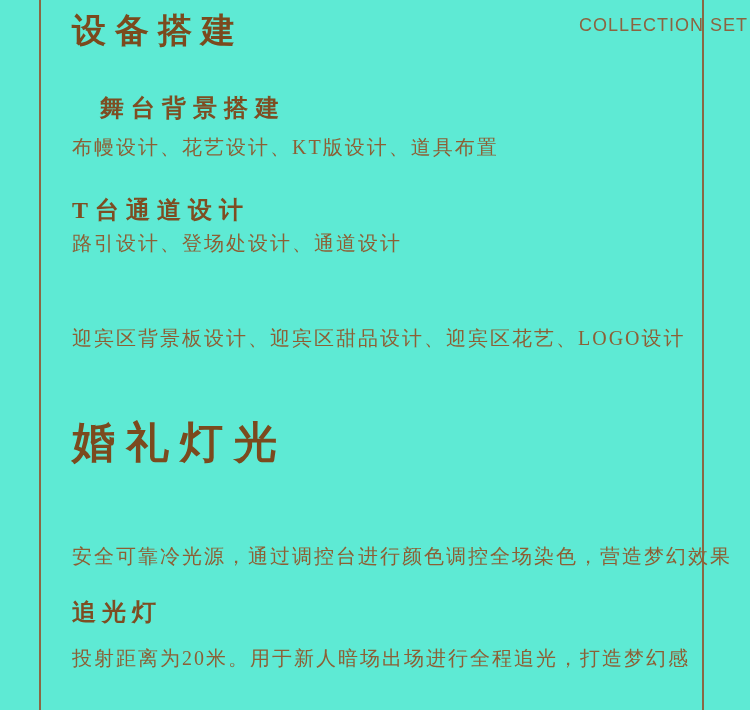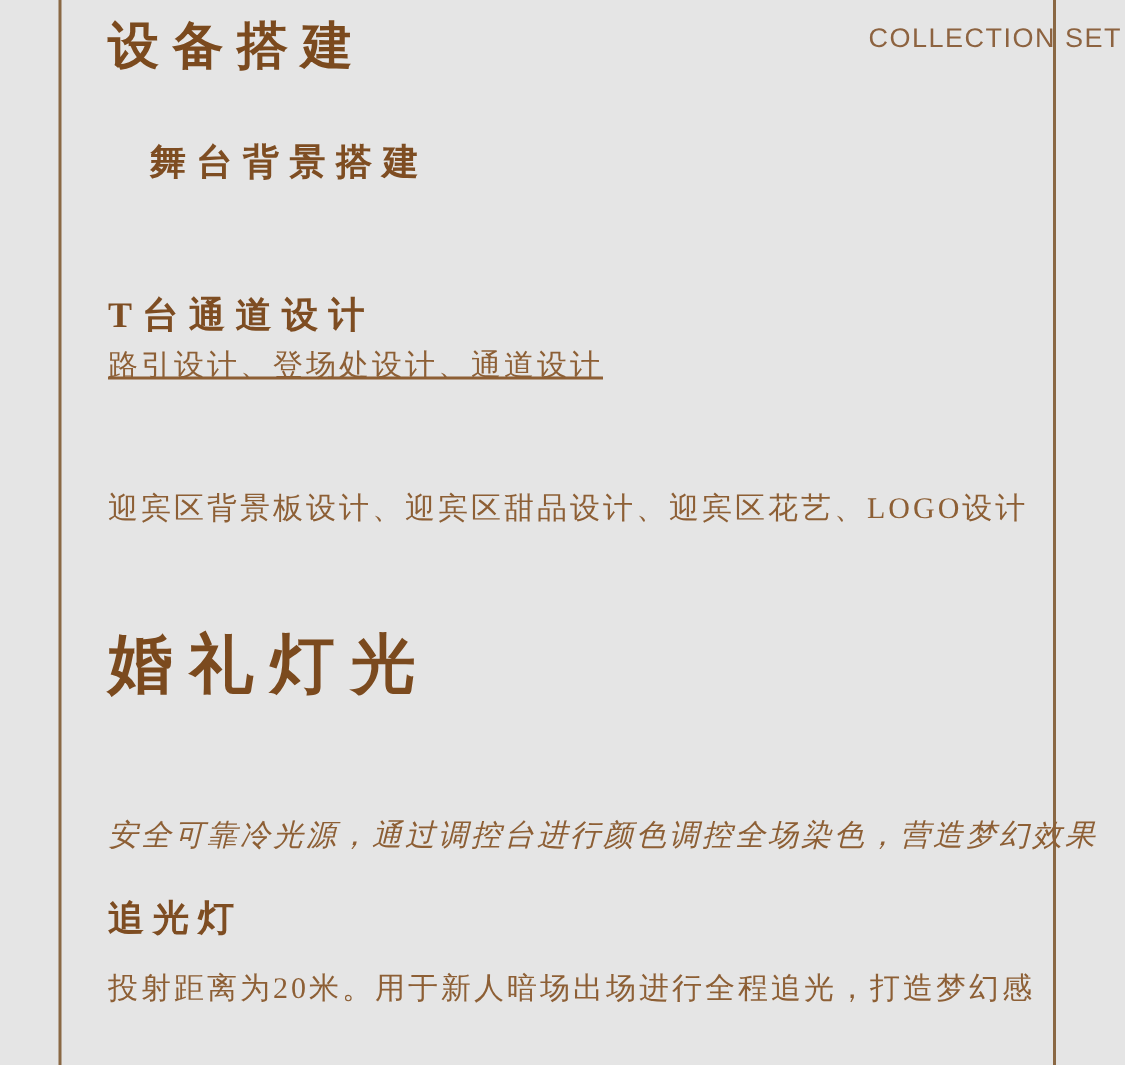--- a/index.html
+++ b/index.html
@@ -4,21 +4,21 @@
 <style>
   html, body {
     margin: 0;
     padding: 0;
     background: #ffffff;
   }
   .page {
     position: relative;
     width: 750px;
     height: 710px;
-    background: #e5e5e5;
+    background: #5eead4;
     overflow: hidden;
     font-family: "Liberation Serif", "DejaVu Serif", serif;
   }
   .vline {
     position: absolute;
     top: 0;
     width: 2px;
     height: 710px;
     background: #8a6844;
   }
@@ -73,40 +73,41 @@
     font-size: 43px;
     font-weight: bold;
     letter-spacing: 11px;
     color: #7b4a1e;
     white-space: nowrap;
   }
 
   .h-stage   { top: 92px; margin-left: 28px;  }
   .d-stage   { top: 134px; }
   .h-runway  { top: 194px; }
-  .d-runway  { top: 230px; text-decoration: underline; }
+  .d-runway  { top: 230px; }
   .h-welcome { top: 290px; }
   .d-welcome { top: 325px; }
   .h-led     { top: 503px; letter-spacing: 3px; }
-  .d-led     { top: 543px; font-style: italic; }
+  .d-led     { top: 543px; }
   .h-spot    { top: 596px; letter-spacing: 6px; }
   .d-spot    { top: 645px; }
 </style>
 </head>
 <body>
 
 <div class="page">
 
   <div class="vline vline-left"></div>
   <div class="vline vline-right"></div>
 
   <div class="page-title-cn">设备搭建</div>
   <div class="page-title-en">COLLECTION SET</div>
 
   <div class="sec-heading h-stage">舞台背景搭建</div>
+  <div class="sec-detail d-stage">布幔设计、花艺设计、KT版设计、道具布置</div>
 
   <div class="sec-heading h-runway">T台通道设计</div>
   <div class="sec-detail d-runway">路引设计、登场处设计、通道设计</div>
 
   <div class="sec-detail d-welcome">迎宾区背景板设计、迎宾区甜品设计、迎宾区花艺、LOGO设计</div>
 
   <div class="big-title">婚礼灯光</div>
 
   <div class="sec-detail d-led">安全可靠冷光源，通过调控台进行颜色调控全场染色，营造梦幻效果</div>
 

